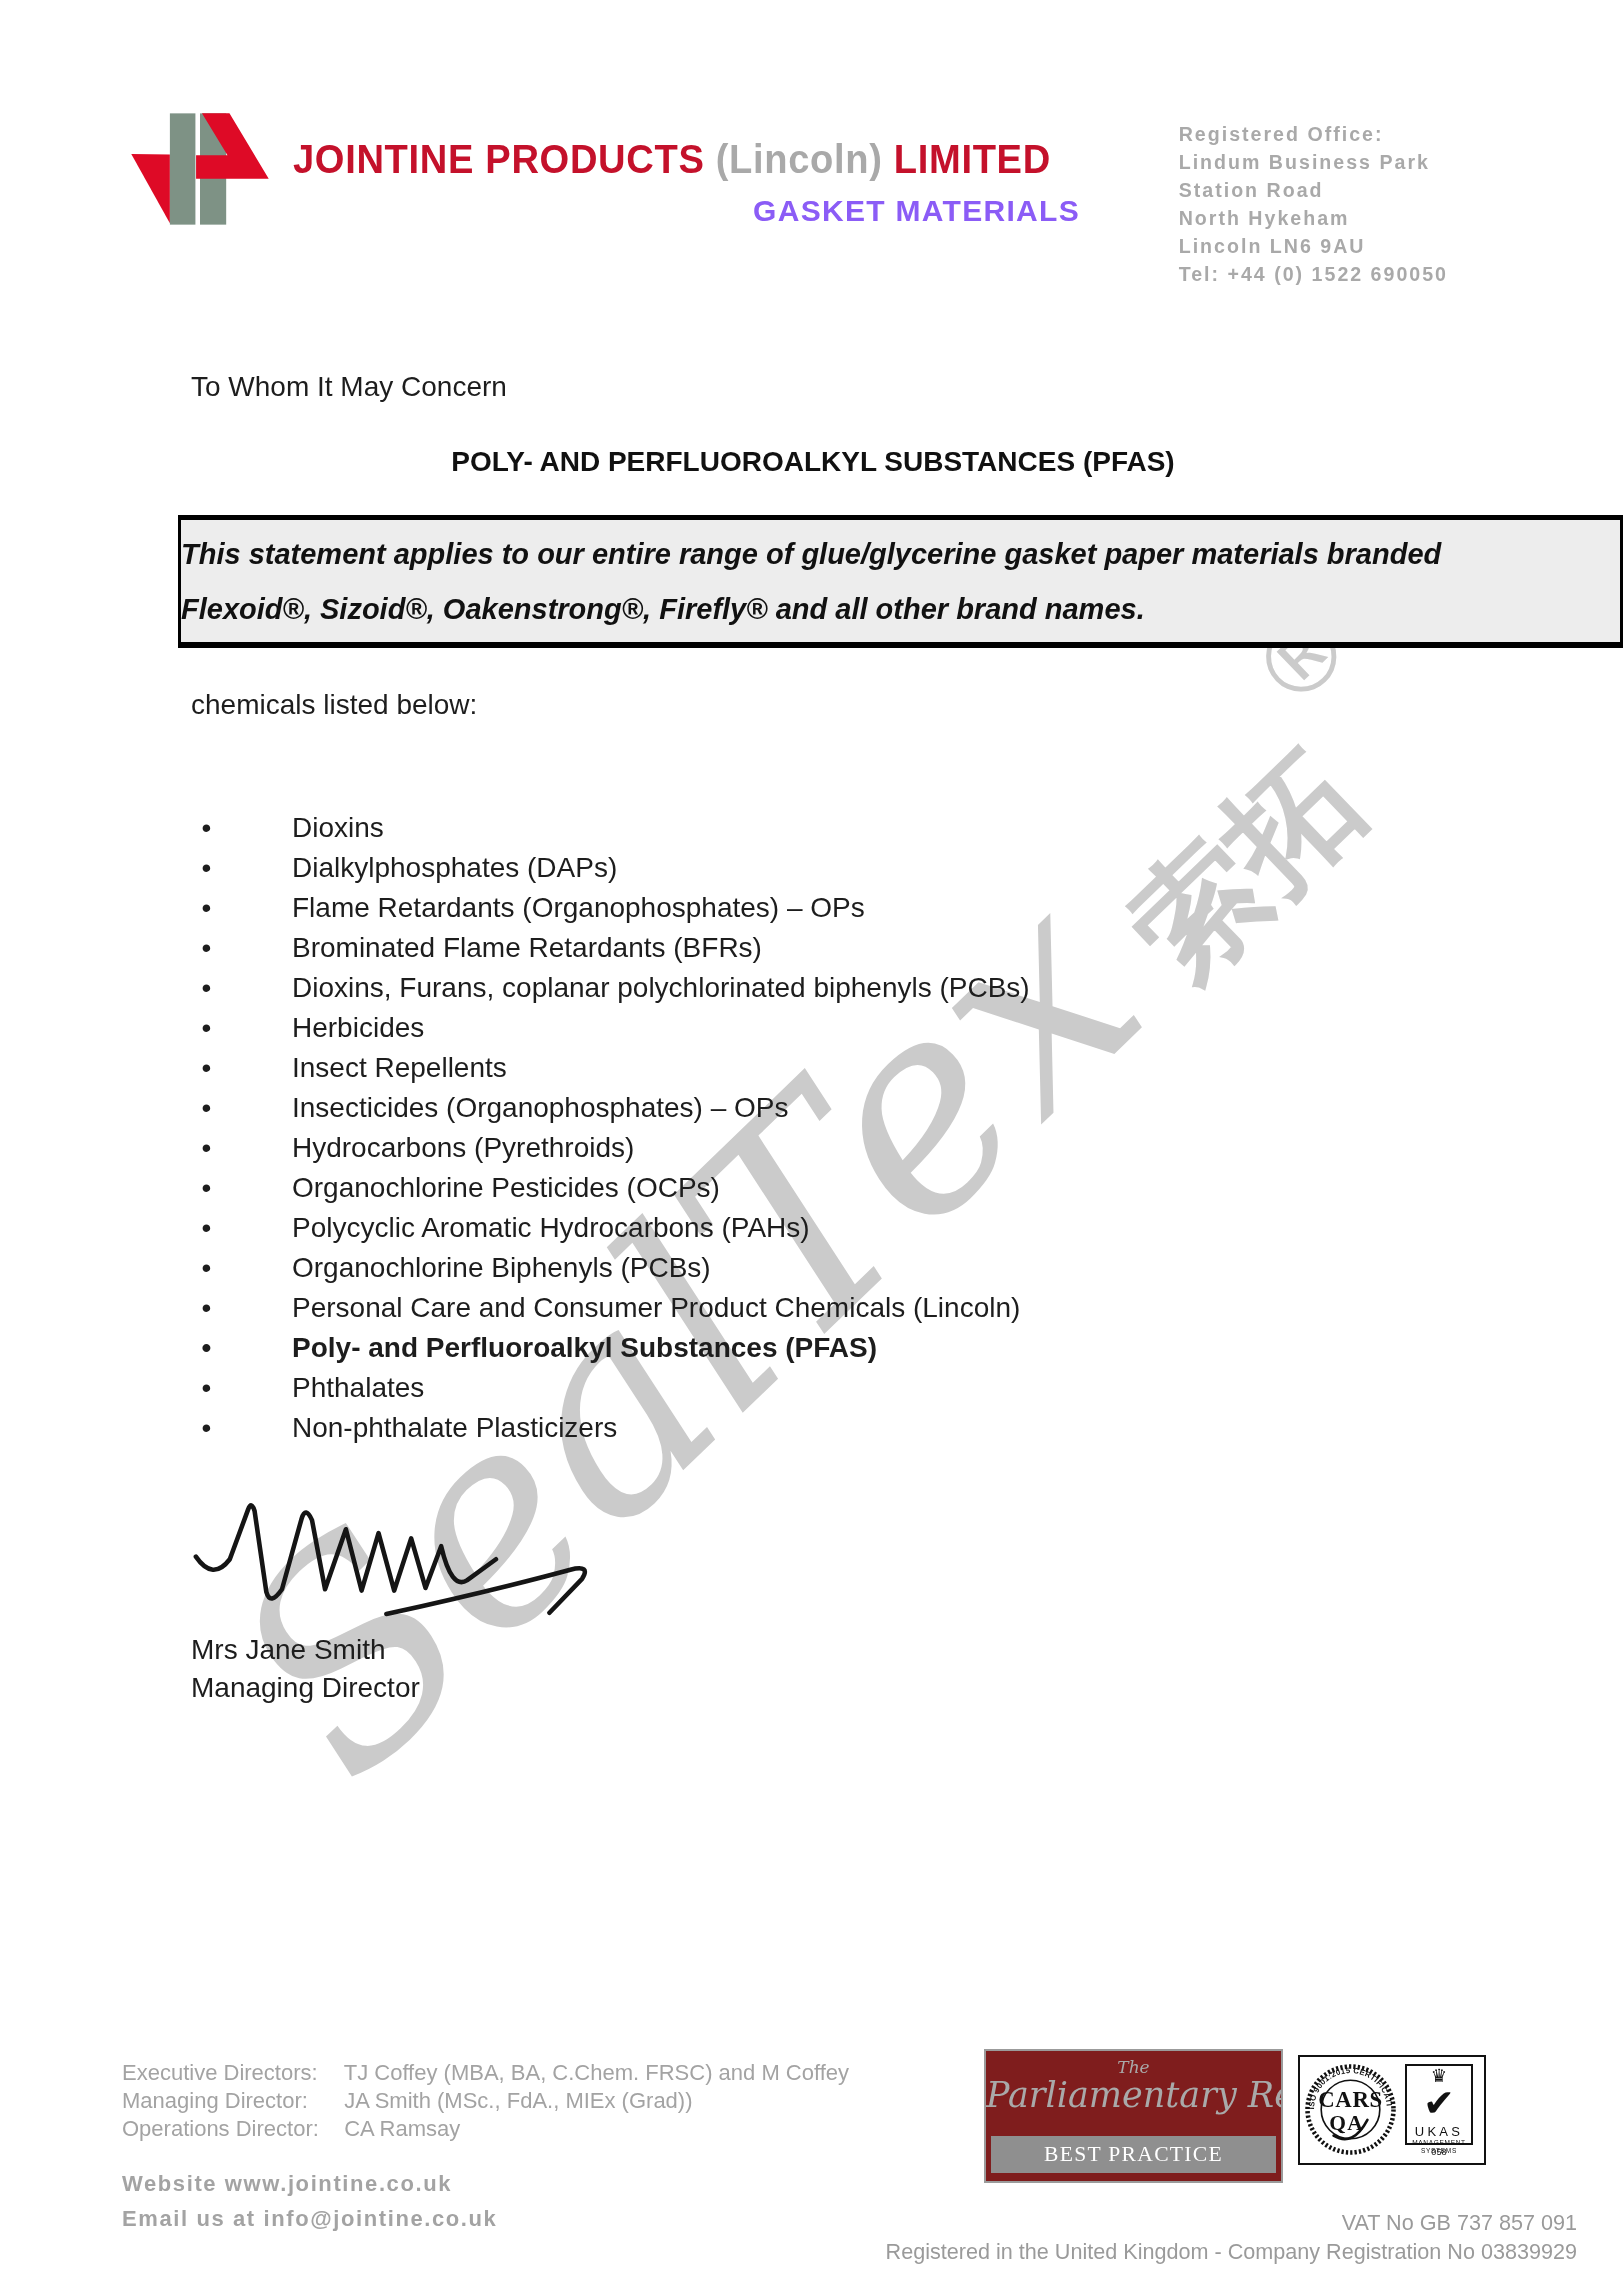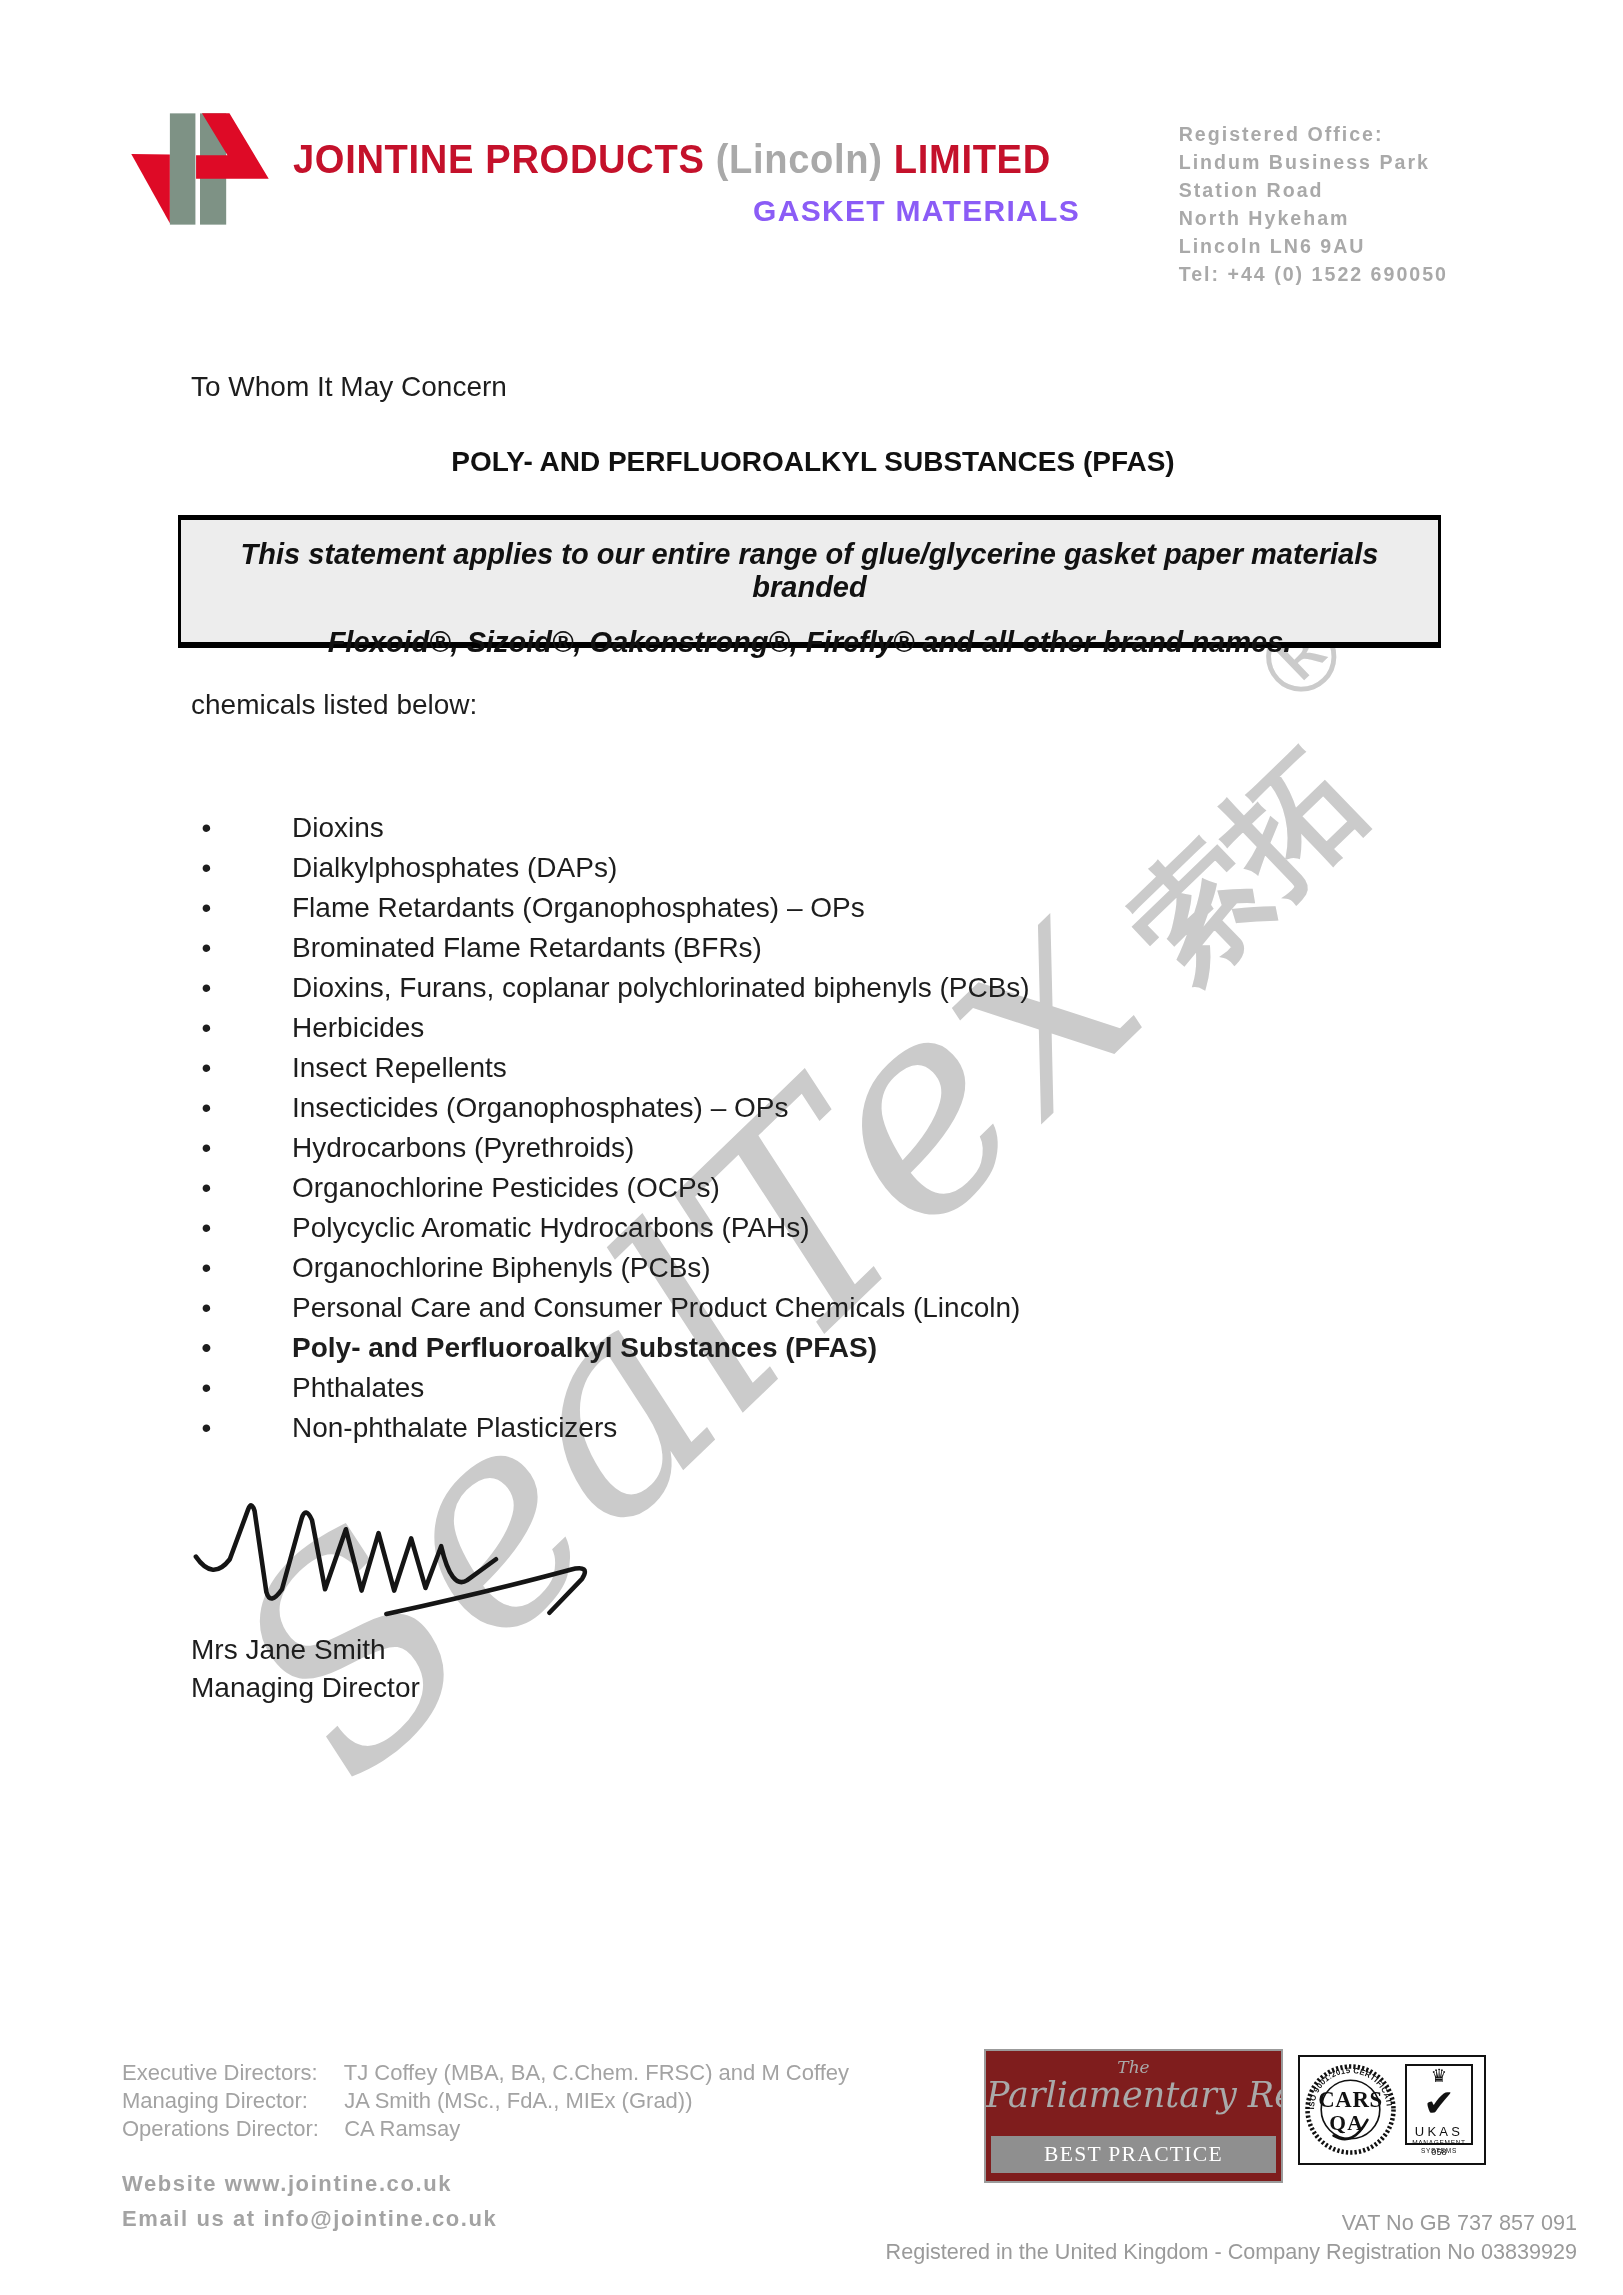--- a/index.html
+++ b/index.html
@@ -33,23 +33,23 @@
   }
   .regoffice{
     right:175px;top:120px;font-weight:bold;font-size:19.6px;
     letter-spacing:2px;color:#a9a9a9;line-height:28px;
   }
 
   
   .salutation{left:191px;top:371px;font-size:28px;color:#1d1d1d;}
   .doc-title{left:190px;top:446px;width:1246px;text-align:center;font-weight:bold;font-size:28px;color:#111;}
   .statement-box{
-    left:178px;top:515px;width:1263px;height:133px;box-sizing:border-box;
+    left:178px;top:515px;width:1445px;height:133px;box-sizing:border-box;
     background:#ededed;border:3.9px solid #000;border-top-width:5.9px;border-bottom-width:6.5px;
-    text-align:center;color:#111;
+    color:#111;
   }
   .statement-box div{font-weight:bold;font-style:italic;font-size:29px;}
   .stmt1{margin-top:18.3px;}
   .stmt2{margin-top:22px;}
 
   .body-para{left:191px;top:681px;width:1245px;font-size:28px;line-height:47px;color:#1d1d1d;}
   .justify-line{text-align:justify;text-align-last:justify;}
 
   .chemicals{left:191px;top:808px;width:1275px;list-style:none;margin:0;padding:0;}
   .chemicals li{

